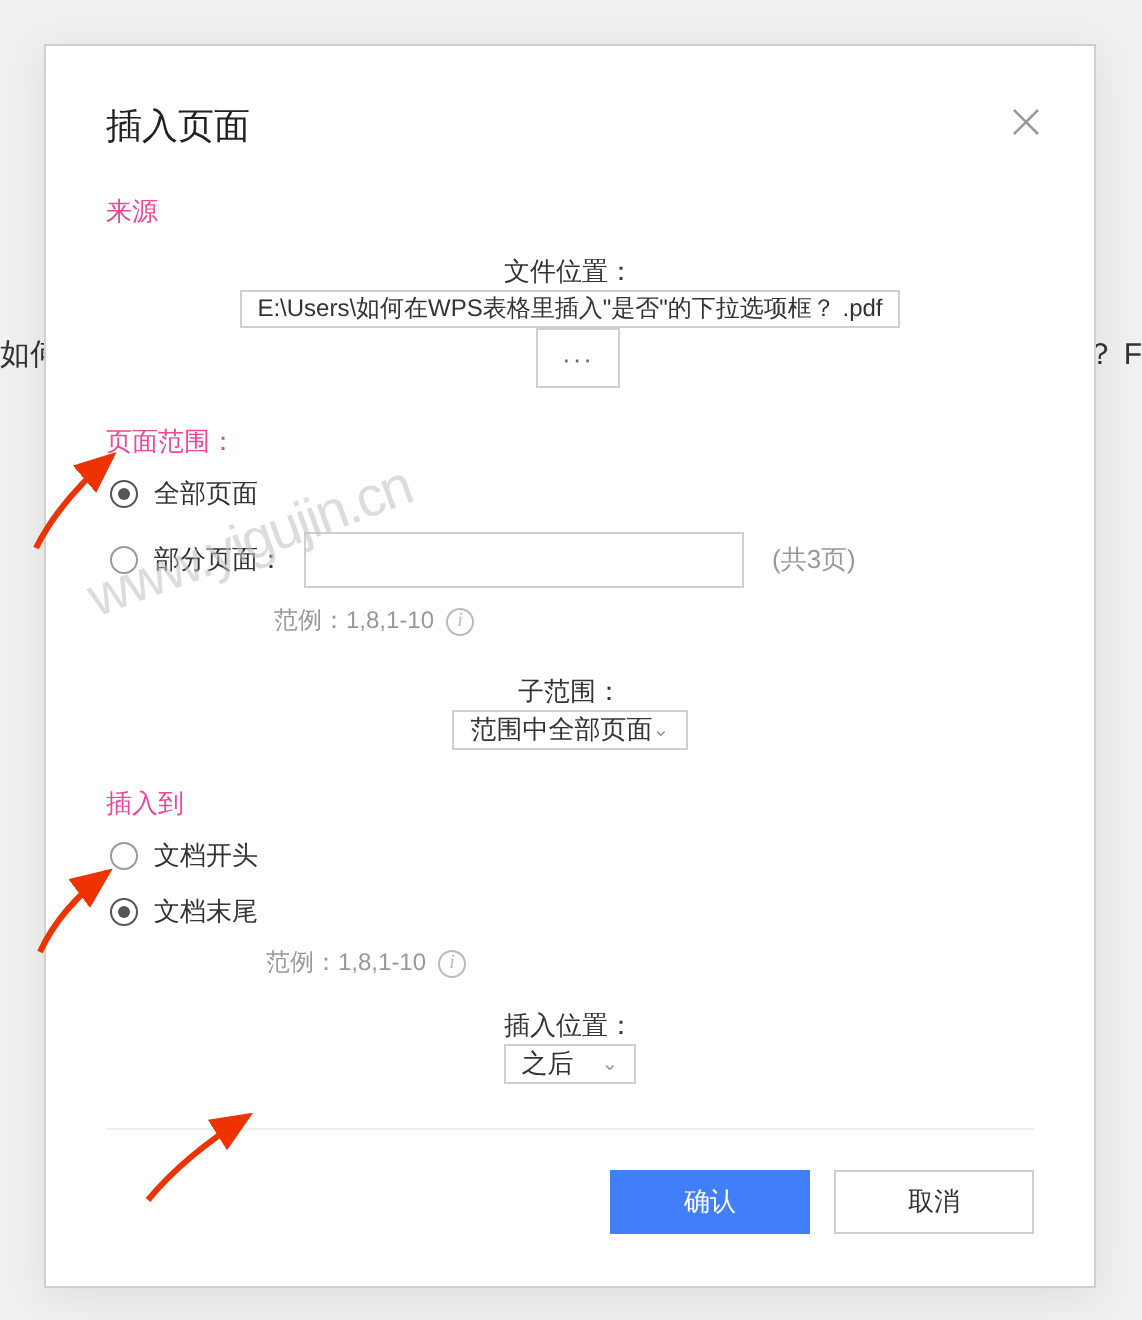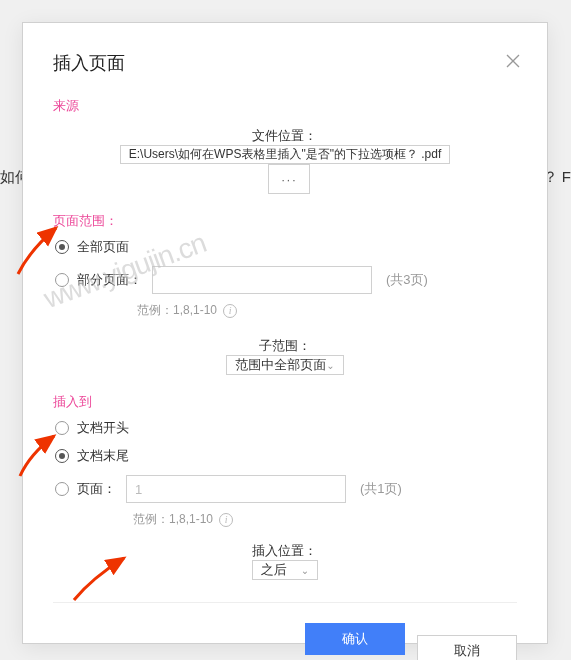--- a/index.html
+++ b/index.html
@@ -78,21 +78,21 @@
       margin-left: 10px; padding: 0 8px; font-size: 13px; color: #bbb;
       display: flex; align-items: center;
     }
     .divider { height: 1px; background: #eee; margin-top: 22px; }
     .actions { display: flex; justify-content: flex-end; gap: 12px; margin-top: 20px; }
     .btn {
       width: 100px; height: 32px; display: flex; align-items: center; justify-content: center;
       font-size: 13px; cursor: pointer; border: 1px solid transparent;
     }
     .btn-primary { background: #417ff9; color: #fff; }
-    .btn-default { background: #fff; color: #333; border-color: #d0d0d0; margin-top: 12px; }
+    .btn-default { background: #fff; color: #333; border-color: #d0d0d0; }
     .watermark {
       position: absolute; left: 40px; top: 255px;
       font-size: 28px; color: #c0c0c0; opacity: 0.55;
       transform: rotate(-20deg); font-family: Arial, sans-serif;
       pointer-events: none; letter-spacing: -1px;
     }
     .arrow { position: absolute; pointer-events: none; }
     .arrow svg { overflow: visible; }
     .mt18 { margin-top: 18px; }
     .mt14 { margin-top: 14px; }
@@ -147,26 +147,20 @@
 
   <div class="section-label mt18">插入到</div>
   <div class="radio-group">
     <div class="radio-row mt8">
       <span class="radio"></span>
       <span class="radio-label">文档开头</span>
     </div>
     <div class="radio-row">
       <span class="radio checked"></span>
       <span class="radio-label">文档末尾</span>
-    </div>
-    <div class="radio-row">
-      <span class="radio"></span>
-      <span class="radio-label">页面：</span>
-      <div class="page-input">1</div>
-      <span class="page-count">(共1页)</span>
     </div>
   </div>
   <div class="hint-row hint-row-b">
     <span>范例：1,8,1-10</span>
     <span class="info-icon">i</span>
   </div>
 
   <div class="row mt14">
     <span class="row-label">插入位置：</span>
     <div class="select select-b">

